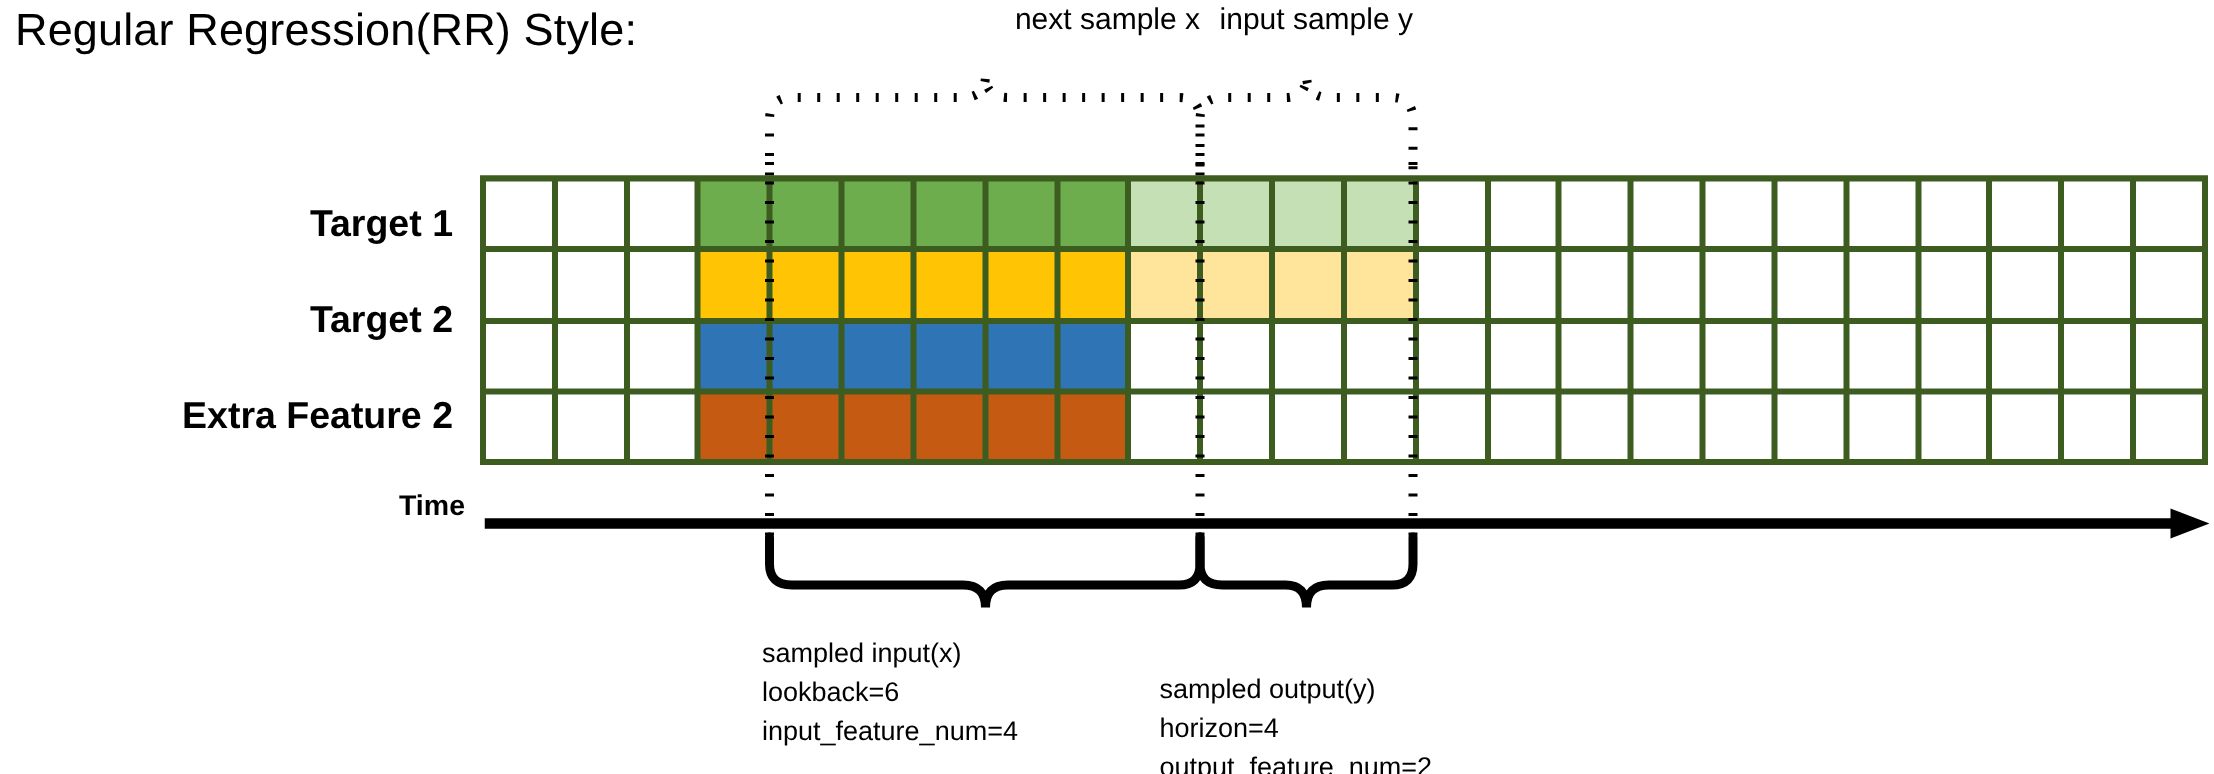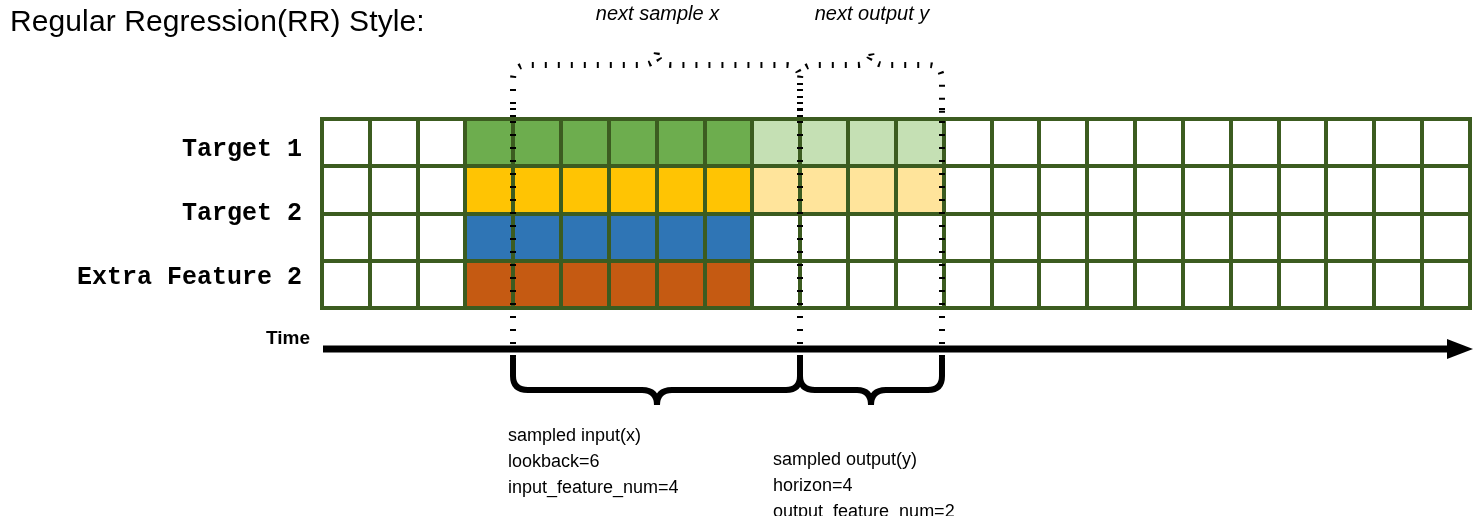--- a/index.html
+++ b/index.html
@@ -24,24 +24,23 @@
     font-size: 30px;
     font-weight: 400;
     letter-spacing: 0.1px;
     white-space: nowrap;
   }
 
   
   .top-label {
     position: absolute;
     font-size: 20px;
-    font-style: italic;
     font-weight: 400;
     white-space: nowrap;
-    text-align: center;
+    text-align: right;
   }
   #label-next-x { left: 515px; top: 2px; width: 285px; }
   #label-next-y { left: 802px; top: 2px; width: 140px; }
 
   
   #row-labels {
     position: absolute;
     left: 40px;
     top: 117px;
     width: 272px;
@@ -52,21 +51,20 @@
   .row-label {
     flex: 1 1 0;
     display: flex;
     align-items: center;
     justify-content: flex-end;
     font-size: 25px;
     font-weight: bold;
     padding-right: 10px;
     box-sizing: border-box;
     white-space: nowrap;
-    font-family: Liberation Mono, monospace;
   }
 
   
   #grid {
     position: absolute;
     left: 320px;
     top: 117px;
     width: 1152px;
     height: 193px;
     background: #3C5C20;
@@ -144,21 +142,21 @@
   #caption-input  { left: 508px; top: 422px; }
   #caption-output { left: 773px; top: 446px; }
   .caption div { display: block; }
 </style>
 </head>
 <body>
 
 <div id="title">Regular Regression(RR) Style:</div>
 
 <div id="label-next-x" class="top-label">next sample x</div>
-<div id="label-next-y" class="top-label">next output y</div>
+<div id="label-next-y" class="top-label">input sample y</div>
 
 <svg id="top-braces" viewBox="0 0 1476 320" width="1476" height="320">
 
   <path d="M 513,117 L 513,80 Q 513,65 528,65 L 642,65 Q 657,65 657,50 Q 657,65 672,65 L 786,65 Q 800,65 800,80 L 800,117" fill="none" stroke="#000000" stroke-width="6" stroke-linecap="butt" stroke-dasharray="2 11"></path>
 
   <path d="M 800,117 L 800,80 Q 800,65 815,65 L 857,65 Q 871,65 871,50 Q 871,65 886,65 L 928,65 Q 942,65 942,80 L 942,117" fill="none" stroke="#000000" stroke-width="6" stroke-linecap="butt" stroke-dasharray="2 11"></path>
 </svg>
 
 <div id="row-labels">
   <div class="row-label">Target 1</div>

